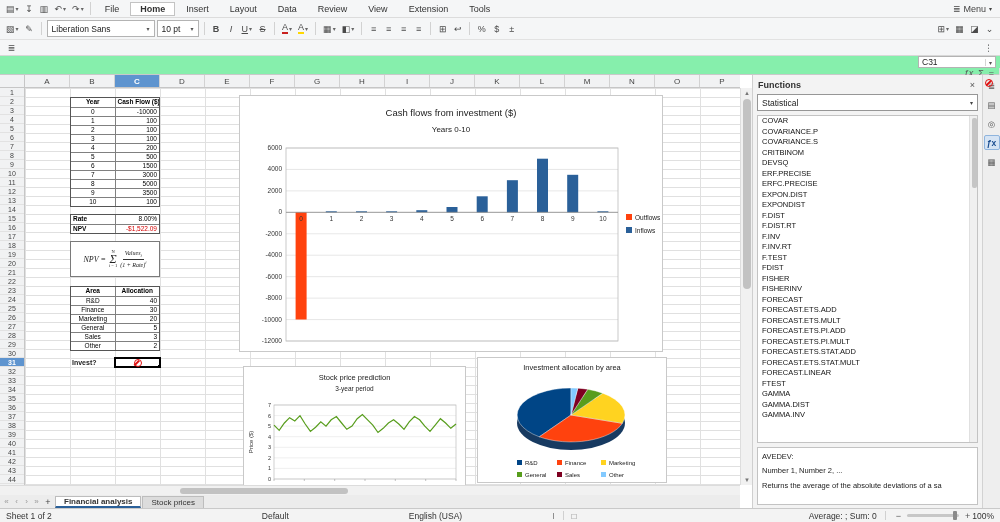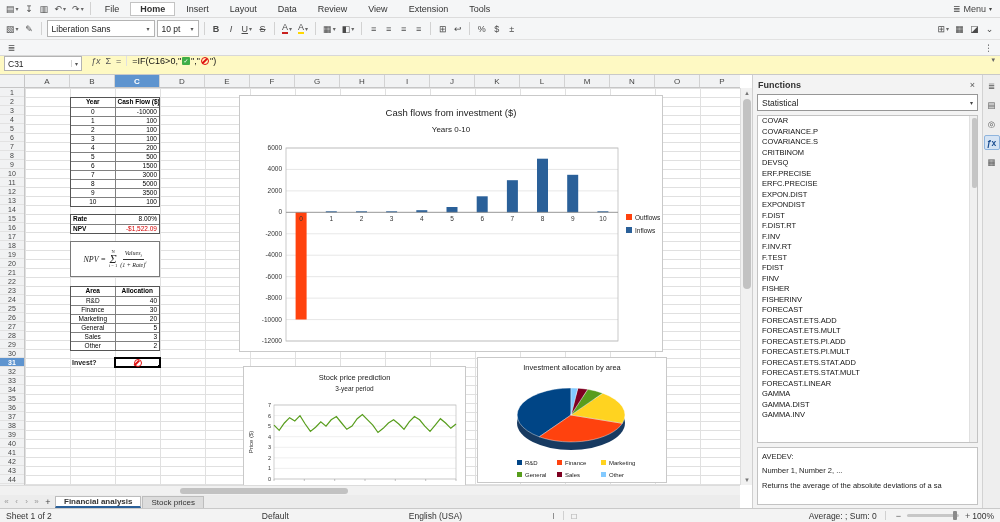--- a/index.html
+++ b/index.html
@@ -21,21 +21,21 @@
   .tb-btn .dd { font-size:6px; color:#666; margin-left:1px; }
   .tb-sep { width:1px; height:13px; background:#d2d2d2; margin:0 3px; }
   .combo { height:17px; background:#fff; border:1px solid #b3b3b3; display:flex; align-items:center; font-size:8.5px; padding:0 4px; color:#222; }
   .combo .arrow { margin-left:auto; font-size:6px; color:#555; padding-left:5px; }
   .combo.font { width:108px; }
   .combo.size { width:42px; }
   .g-bold{font-weight:bold}.g-italic{font-style:italic}.g-under{text-decoration:underline}.g-strike{text-decoration:line-through}
   .spacer { flex:1; }
 
   
-  .formula-bar { height:19px; background:#fef9c3; border-bottom:1px solid #c9c9c9; display:flex; align-items:flex-start; }
+  .formula-bar { height:19px; background:#86efac; border-bottom:1px solid #c9c9c9; display:flex; align-items:flex-end;flex-direction:column; }
   .name-box { width:78px; height:15px; border:1px solid #b3b3b3; margin:0 4px; display:flex; align-items:center; font-size:8.5px; padding:0 3px; background:#fff; }
   .name-box .arrow { margin-left:auto; font-size:6px; color:#555; border-left:1px solid #d5d5d5; padding-left:3px; }
   .fb-icons { display:flex; align-items:center; gap:5px; padding:0 5px; border-right:1px solid #e0e0e0; color:#555; font-size:9px; }
   .formula-input { flex:1; display:flex; align-items:center; font-size:9px; padding-left:5px; gap:1px; color:#111; }
   .fb-expand { padding:0 5px; font-size:7px; color:#666; }
   .check { display:inline-block; width:8px; height:8px; background:#3fae46; border-radius:1px; color:#fff; font-size:6px; line-height:8px; text-align:center; }
   .noentry { display:inline-block; width:8px; height:8px; border:1.5px solid #e01010; border-radius:50%; position:relative; }
   .noentry::after { content:""; position:absolute; width:7.4px; height:1.5px; background:#e01010; top:2px; left:-1.2px; transform:rotate(-45deg); }
 
   
@@ -618,31 +618,31 @@
           <div class="fn-item">ERF.PRECISE</div>
           <div class="fn-item">ERFC.PRECISE</div>
           <div class="fn-item">EXPON.DIST</div>
           <div class="fn-item">EXPONDIST</div>
           <div class="fn-item">F.DIST</div>
           <div class="fn-item">F.DIST.RT</div>
           <div class="fn-item">F.INV</div>
           <div class="fn-item">F.INV.RT</div>
           <div class="fn-item">F.TEST</div>
           <div class="fn-item">FDIST</div>
-          <div class="fn-item">FINV</div>
           <div class="fn-item">FISHER</div>
           <div class="fn-item">FISHERINV</div>
           <div class="fn-item">FORECAST</div>
           <div class="fn-item">FORECAST.ETS.ADD</div>
           <div class="fn-item">FORECAST.ETS.MULT</div>
           <div class="fn-item">FORECAST.ETS.PI.ADD</div>
           <div class="fn-item">FORECAST.ETS.PI.MULT</div>
           <div class="fn-item">FORECAST.ETS.STAT.ADD</div>
           <div class="fn-item">FORECAST.ETS.STAT.MULT</div>
           <div class="fn-item">FORECAST.LINEAR</div>
+          <div class="fn-item">FTEST</div>
           <div class="fn-item">GAMMA</div>
           <div class="fn-item">GAMMA.DIST</div>
           <div class="fn-item">GAMMA.INV</div>
         </div>
       <div class="fn-desc">
         <span class="dname">AVEDEV:</span>
         <span class="dargs">Number 1, Number 2, ...</span>
         <span class="dtext">Returns the average of the absolute deviations of a sa</span>
       </div>
     </div>

